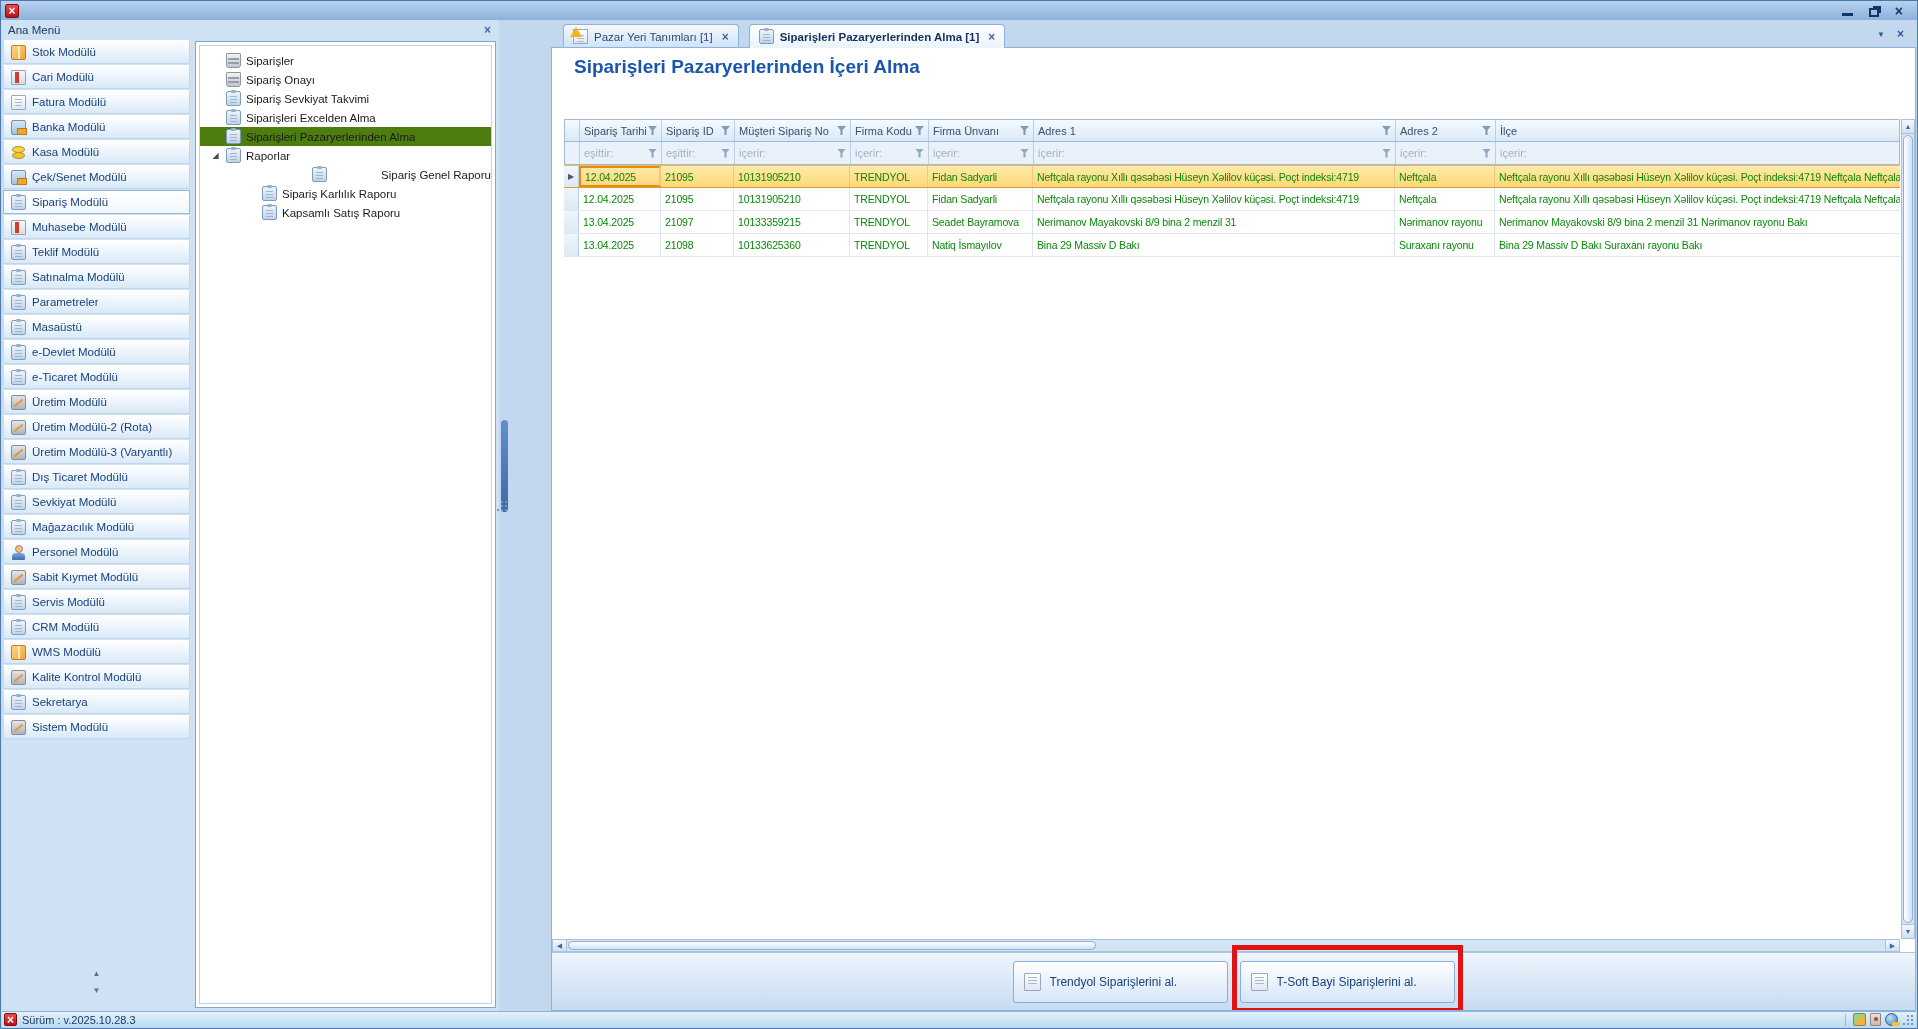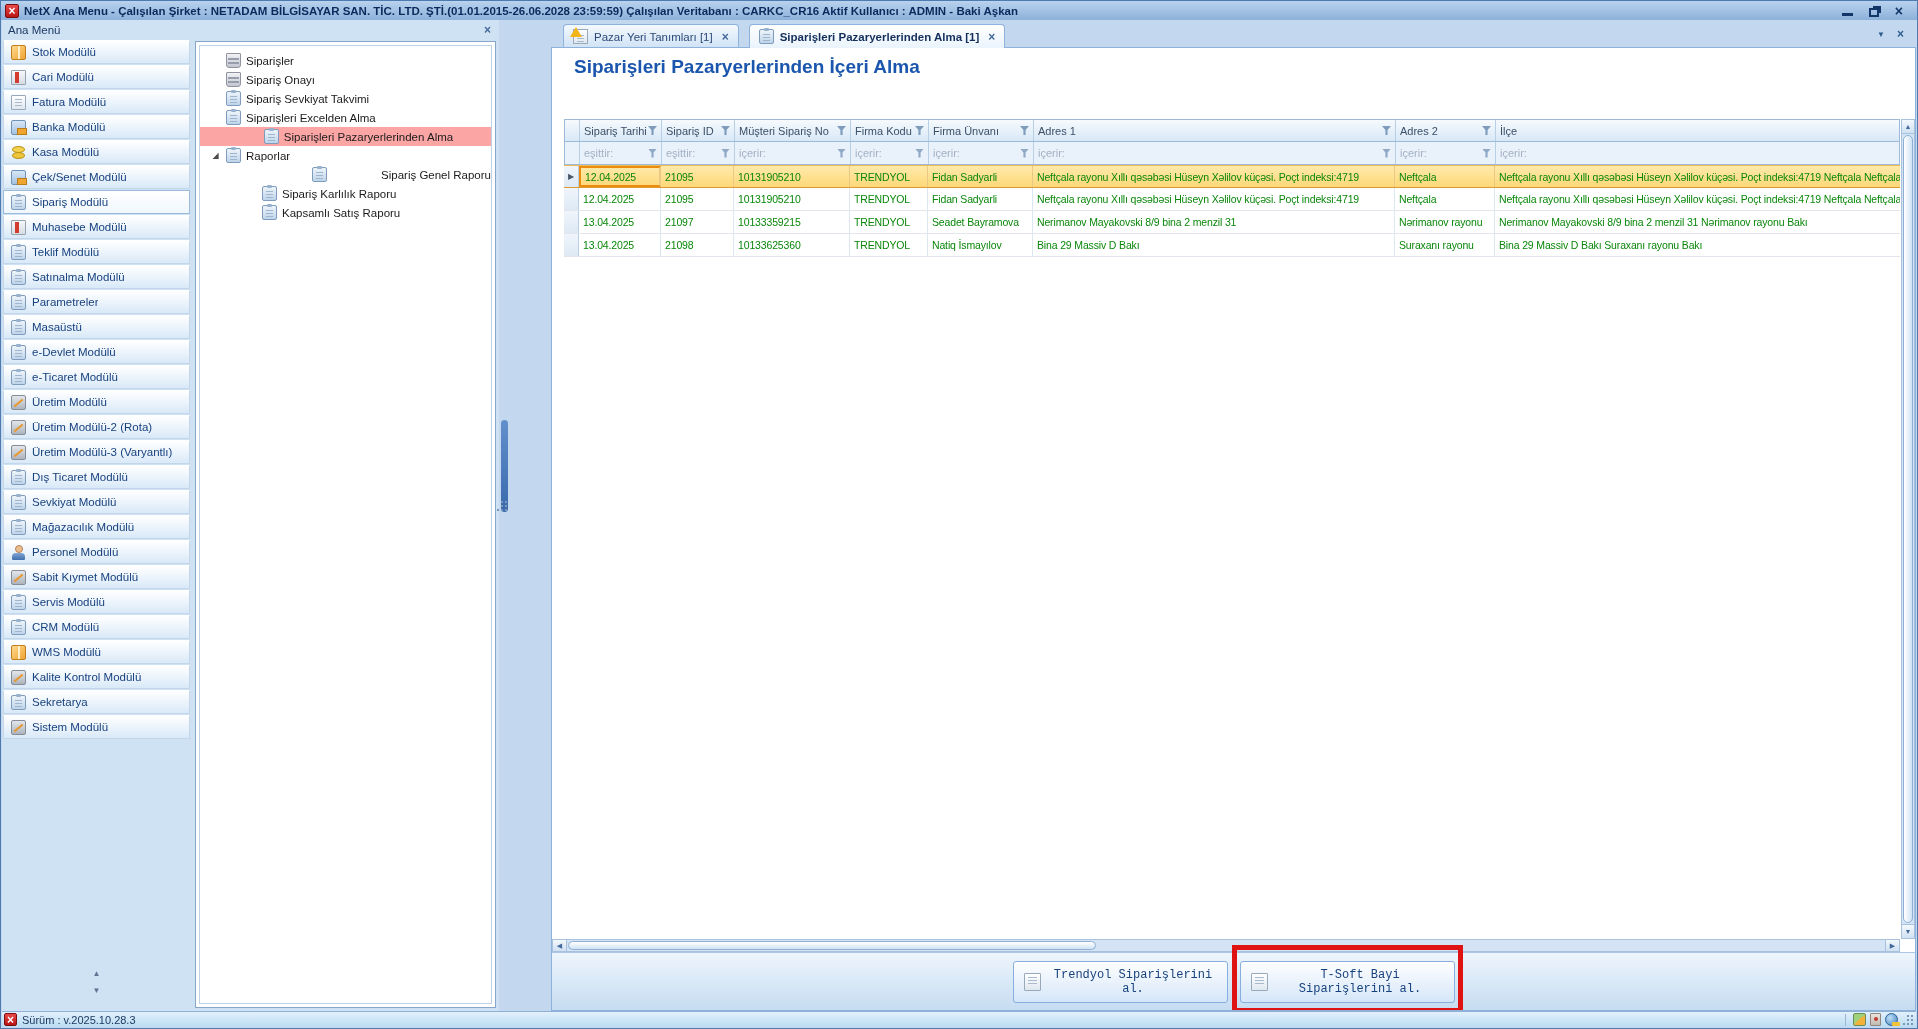--- a/index.html
+++ b/index.html
@@ -61,21 +61,21 @@
   .module-item{height:24px;flex:none;display:flex;align-items:center;gap:6px;padding:0 4px 0 7px;margin-bottom:1px;background:linear-gradient(#ffffff,#d9e9f8);border:1px solid #c4d7ea;border-top-color:#fdfeff;font-size:11.5px;color:#17417e;cursor:pointer;white-space:nowrap;overflow:hidden;}
   .module-item.selected{background:linear-gradient(#ffffff,#f0f7fd);border:1px solid #9bb9da;}
   .module-item .lbl{overflow:hidden;text-overflow:clip;}
   .module-scroll{margin-top:auto;display:flex;flex-direction:column;align-items:center;gap:8px;padding:10px 0 12px;color:#5d7491;font-size:8px;}
   .module-scroll span{cursor:pointer;}
   
   .tree-wrap{flex:1;padding:2px 3px 3px 3px;min-width:0;}
   .tree-outer{height:100%;background:#fff;border:1px solid #86a7c8;padding:3px;}
   .tree-inner{height:100%;border:1px solid #c0d3e6;padding-top:5px;overflow:hidden;}
   .tree-item{height:19px;display:flex;align-items:center;gap:5px;font-size:11.5px;color:#1b1b1b;cursor:pointer;white-space:nowrap;}
-  .tree-item.selected{background:#fca5a5;justify-content:center;}
+  .tree-item.selected{background:#4d7c0f;}
   .tree-item .exp{width:11px;text-align:center;font-size:8px;color:#4a4a4a;flex:none;}
   
   .splitter{width:12px;flex:none;position:relative;}
   .splitter .grip{position:absolute;left:2px;top:400px;width:7px;height:92px;background:linear-gradient(#6290cc,#3a69ad);border-radius:4px;cursor:col-resize;}
   
   .main{flex:1;display:flex;flex-direction:column;min-width:0;position:relative;margin-left:40px;}
   .tabstrip{height:28px;flex:none;display:flex;align-items:flex-end;padding:3px 6px 0 12px;gap:10px;}
   .tab{height:24px;display:flex;align-items:center;gap:6px;padding:0 9px;border:1px solid #8db2dc;border-bottom:none;border-radius:4px 4px 0 0;background:linear-gradient(#f4f9fe,#cfe2f5);font-size:11.5px;color:#2c4a78;cursor:pointer;white-space:nowrap;}
   .tab.active{background:linear-gradient(#ffffff,#eaf3fc);font-weight:bold;color:#142f5c;position:relative;z-index:2;}
   .tab-close{color:#44699a;font-size:12px;font-weight:bold;margin-left:3px;cursor:pointer;}
@@ -105,39 +105,38 @@
   .hs-arrow{width:14px;height:100%;display:flex;align-items:center;justify-content:center;font-size:7px;color:#44699a;background:linear-gradient(#f3f8fd,#cfe1f2);border-right:1px solid #a8c2dd;cursor:pointer;flex:none;}
   .hs-arrow.right{margin-left:auto;border-right:none;border-left:1px solid #a8c2dd;}
   .hs-thumb{position:absolute;left:15px;width:528px;top:1px;bottom:1px;background:linear-gradient(#ffffff,#cfe2f4);border:1px solid #8fb0d4;border-radius:6px;cursor:pointer;}
   
   .vscroll{position:absolute;top:71px;bottom:71px;right:0;width:14px;background:#d4e4f4;border:1px solid #a8c2dd;}
   .vs-arrow{position:absolute;left:0;right:0;height:14px;display:flex;align-items:center;justify-content:center;font-size:7px;color:#44699a;background:linear-gradient(#f3f8fd,#cfe1f2);cursor:pointer;}
   .vs-arrow.up{top:0;border-bottom:1px solid #a8c2dd;}
   .vs-arrow.down{bottom:0;border-top:1px solid #a8c2dd;}
   .vs-thumb{position:absolute;left:1px;right:1px;top:15px;bottom:15px;background:linear-gradient(90deg,#ffffff,#cfe2f4);border:1px solid #8fb0d4;border-radius:6px;cursor:pointer;}
   
-  .btnbar{position:absolute;left:0;right:0;bottom:0;height:58px;background:linear-gradient(#eef5fc,#c6dcf1);border-top:1px solid #aac6e2;display:flex;align-items:center;justify-content:center;gap:12px;font-family:Liberation Mono, monospace;}
+  .btnbar{position:absolute;left:0;right:0;bottom:0;height:58px;background:linear-gradient(#eef5fc,#c6dcf1);border-top:1px solid #aac6e2;display:flex;align-items:center;justify-content:center;gap:12px;}
   .btn-wrap{position:relative;}
   .action-btn{width:215px;height:42px;display:flex;align-items:center;gap:9px;padding:0 10px;background:linear-gradient(#fefeff,#d5e6f8);border:1px solid #86aede;border-radius:3px;font-family:inherit;font-size:12px;color:#17427e;cursor:pointer;}
   .action-btn .ic{width:17px;height:18px;}
   .red-frame{position:absolute;left:-8px;right:-8px;top:-16px;bottom:-10px;border:5px solid #e01313;z-index:5;pointer-events:none;}
   
   .statusbar{position:absolute;left:1px;right:1px;bottom:1px;height:16px;background:linear-gradient(#e3f0fc,#badcf2);border-top:1px solid #8fb0d4;display:flex;align-items:center;gap:5px;padding:0 2px;font-size:11px;color:#1c3a63;}
   .sb-right{margin-left:auto;display:flex;align-items:center;gap:4px;}
   .sb-sep{width:1px;height:12px;background:#9cb6d2;margin-right:3px;}
   .grip{width:12px;height:12px;position:relative;}
   .grip::after{content:"";position:absolute;right:1px;bottom:1px;width:2px;height:2px;background:#7a97b5;box-shadow:-4px 4px 0 #7a97b5,0 4px 0 #7a97b5,-4px 0 0 #7a97b5, -8px 8px 0 #7a97b5,-4px 8px 0 #7a97b5,0 8px 0 #7a97b5;transform:translateY(-8px);}
   .lbl{overflow:hidden;}
 </style>
 </head>
 <body>
 
 <div class="titlebar">
   <span class="ic ic-redx"></span>
-  <span class="lbl">NetX Ana Menu - Çalışılan Şirket : NETADAM BİLGİSAYAR SAN. TİC. LTD. ŞTİ.(01.01.2015-26.06.2028 23:59:59) Çalışılan Veritabanı : CARKC_CR16  Aktif Kullanıcı : ADMIN - Baki Aşkan</span>
   <div class="win-btns">
     <span class="wb wb-min"></span>
     <span class="wb wb-restore"></span>
     <span class="wb wb-close">×</span>
   </div>
 </div>
 
 <div class="app">
 
   <div class="left-dock">

